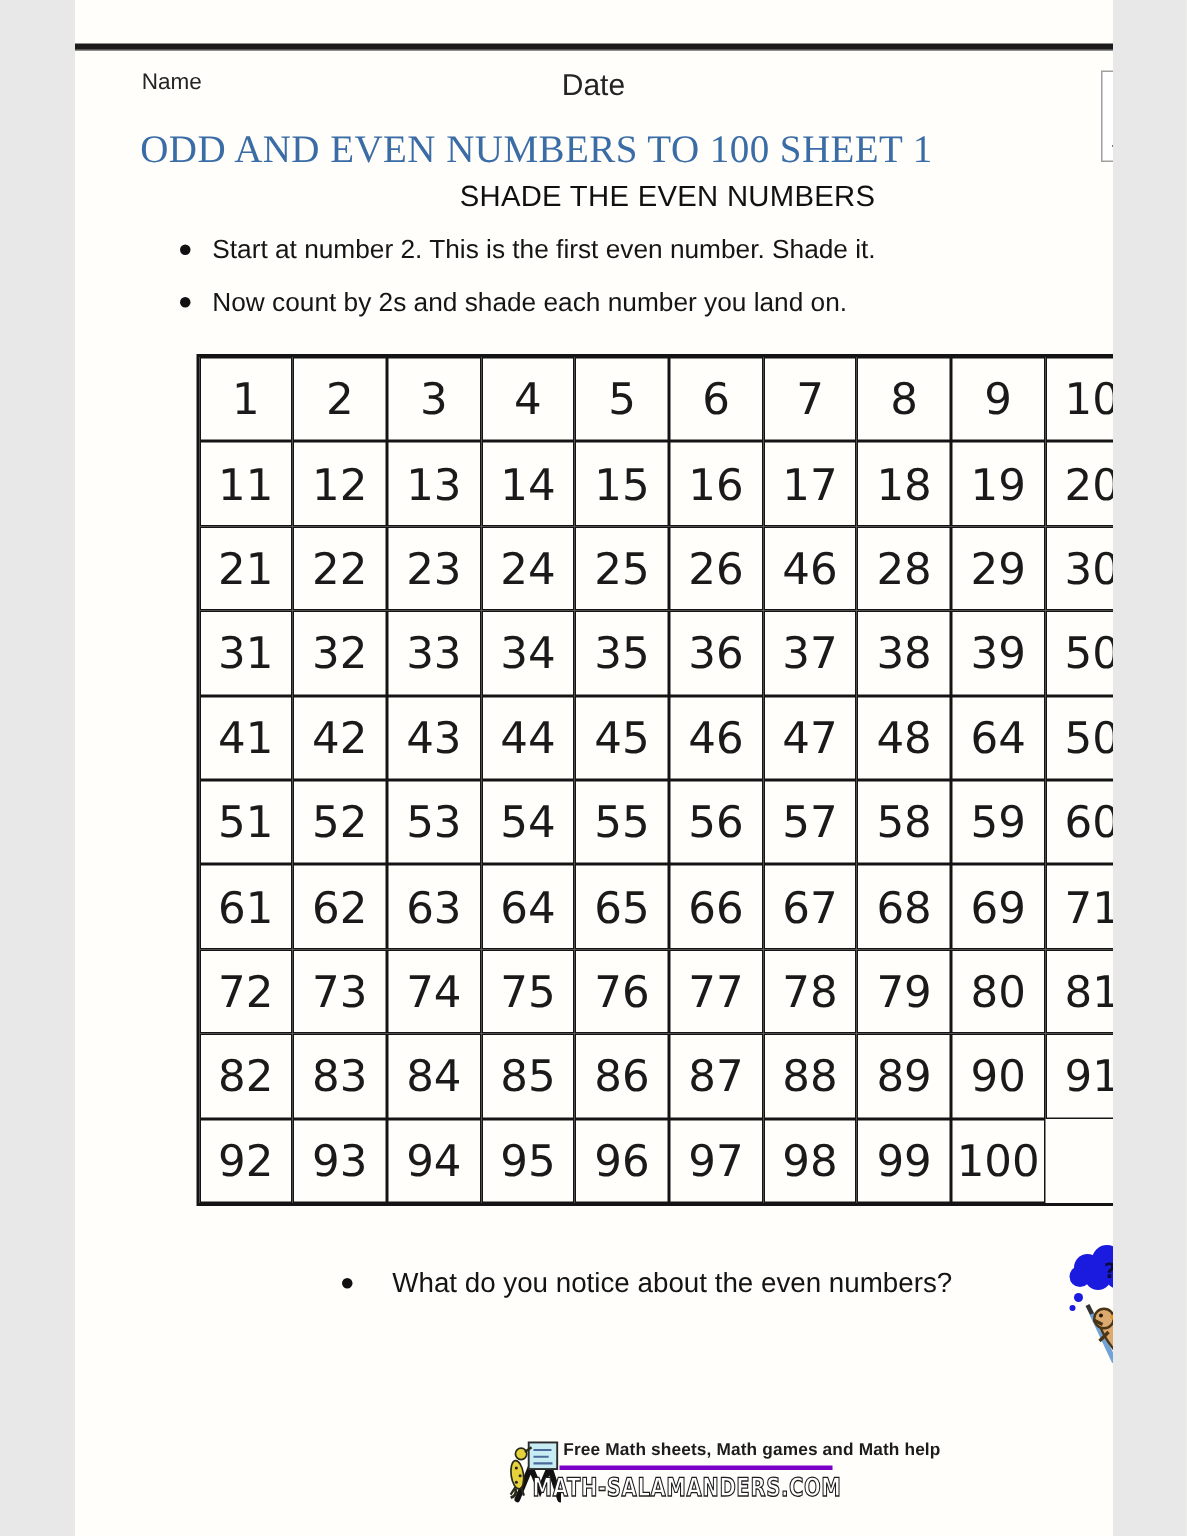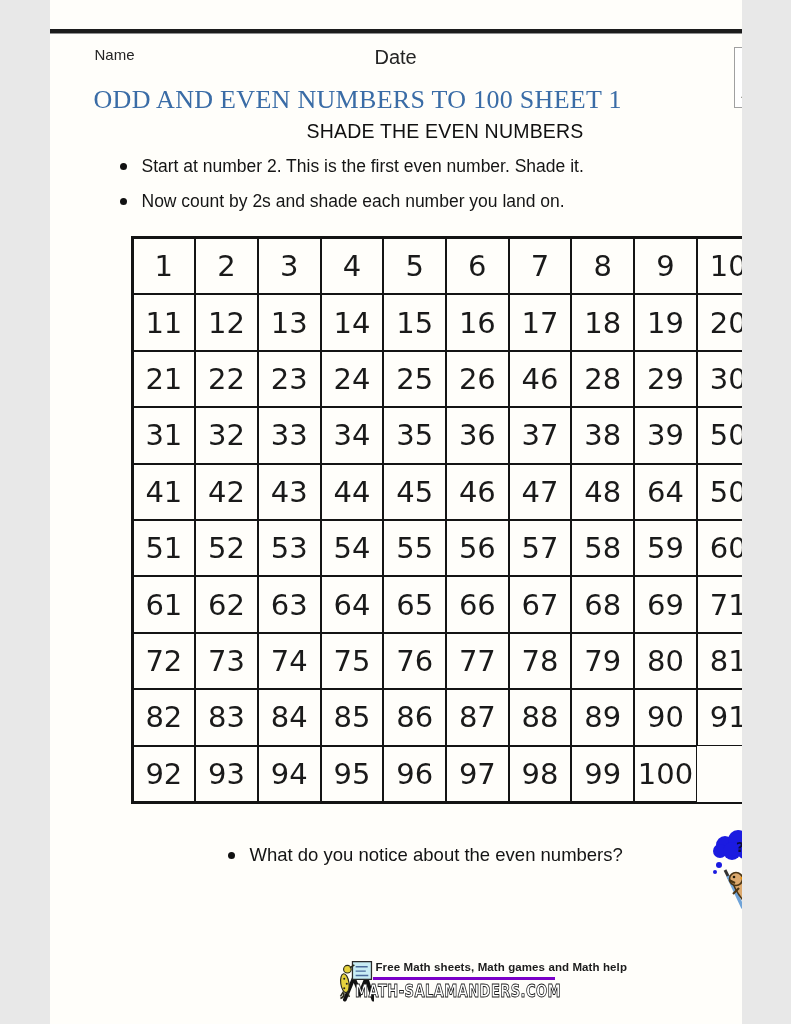--- a/index.html
+++ b/index.html
@@ -48,21 +48,21 @@
     border:2px solid #141414;box-sizing:border-box;background:#fffefa;
   }
   .number-grid .cell{
     border:1px solid #141414;
     display:flex;align-items:center;justify-content:center;
     font-family:"DejaVu Sans",sans-serif;
     font-size:29px;color:#1a1a1a;
   }
   .question-row{
     position:absolute;left:178px;top:844px;display:flex;align-items:flex-start;
-    font-size:18.5px;color:#141414;
+    font-size:18.5px;color:#141414;gap:12px;
   }
   .question-row .dot{margin-top:8px;}
   .mascot{position:absolute;left:645px;top:830px;}
   .footer-logo{position:absolute;left:286px;top:957px;}
   .footer-tagline{
     position:absolute;left:326px;top:961px;font-size:11.5px;font-weight:700;
     color:#1c1c1c;white-space:nowrap;letter-spacing:0.1px;
   }
   .footer-rule{
     position:absolute;left:323px;top:977px;width:182px;height:3px;background:#7a00c8;

